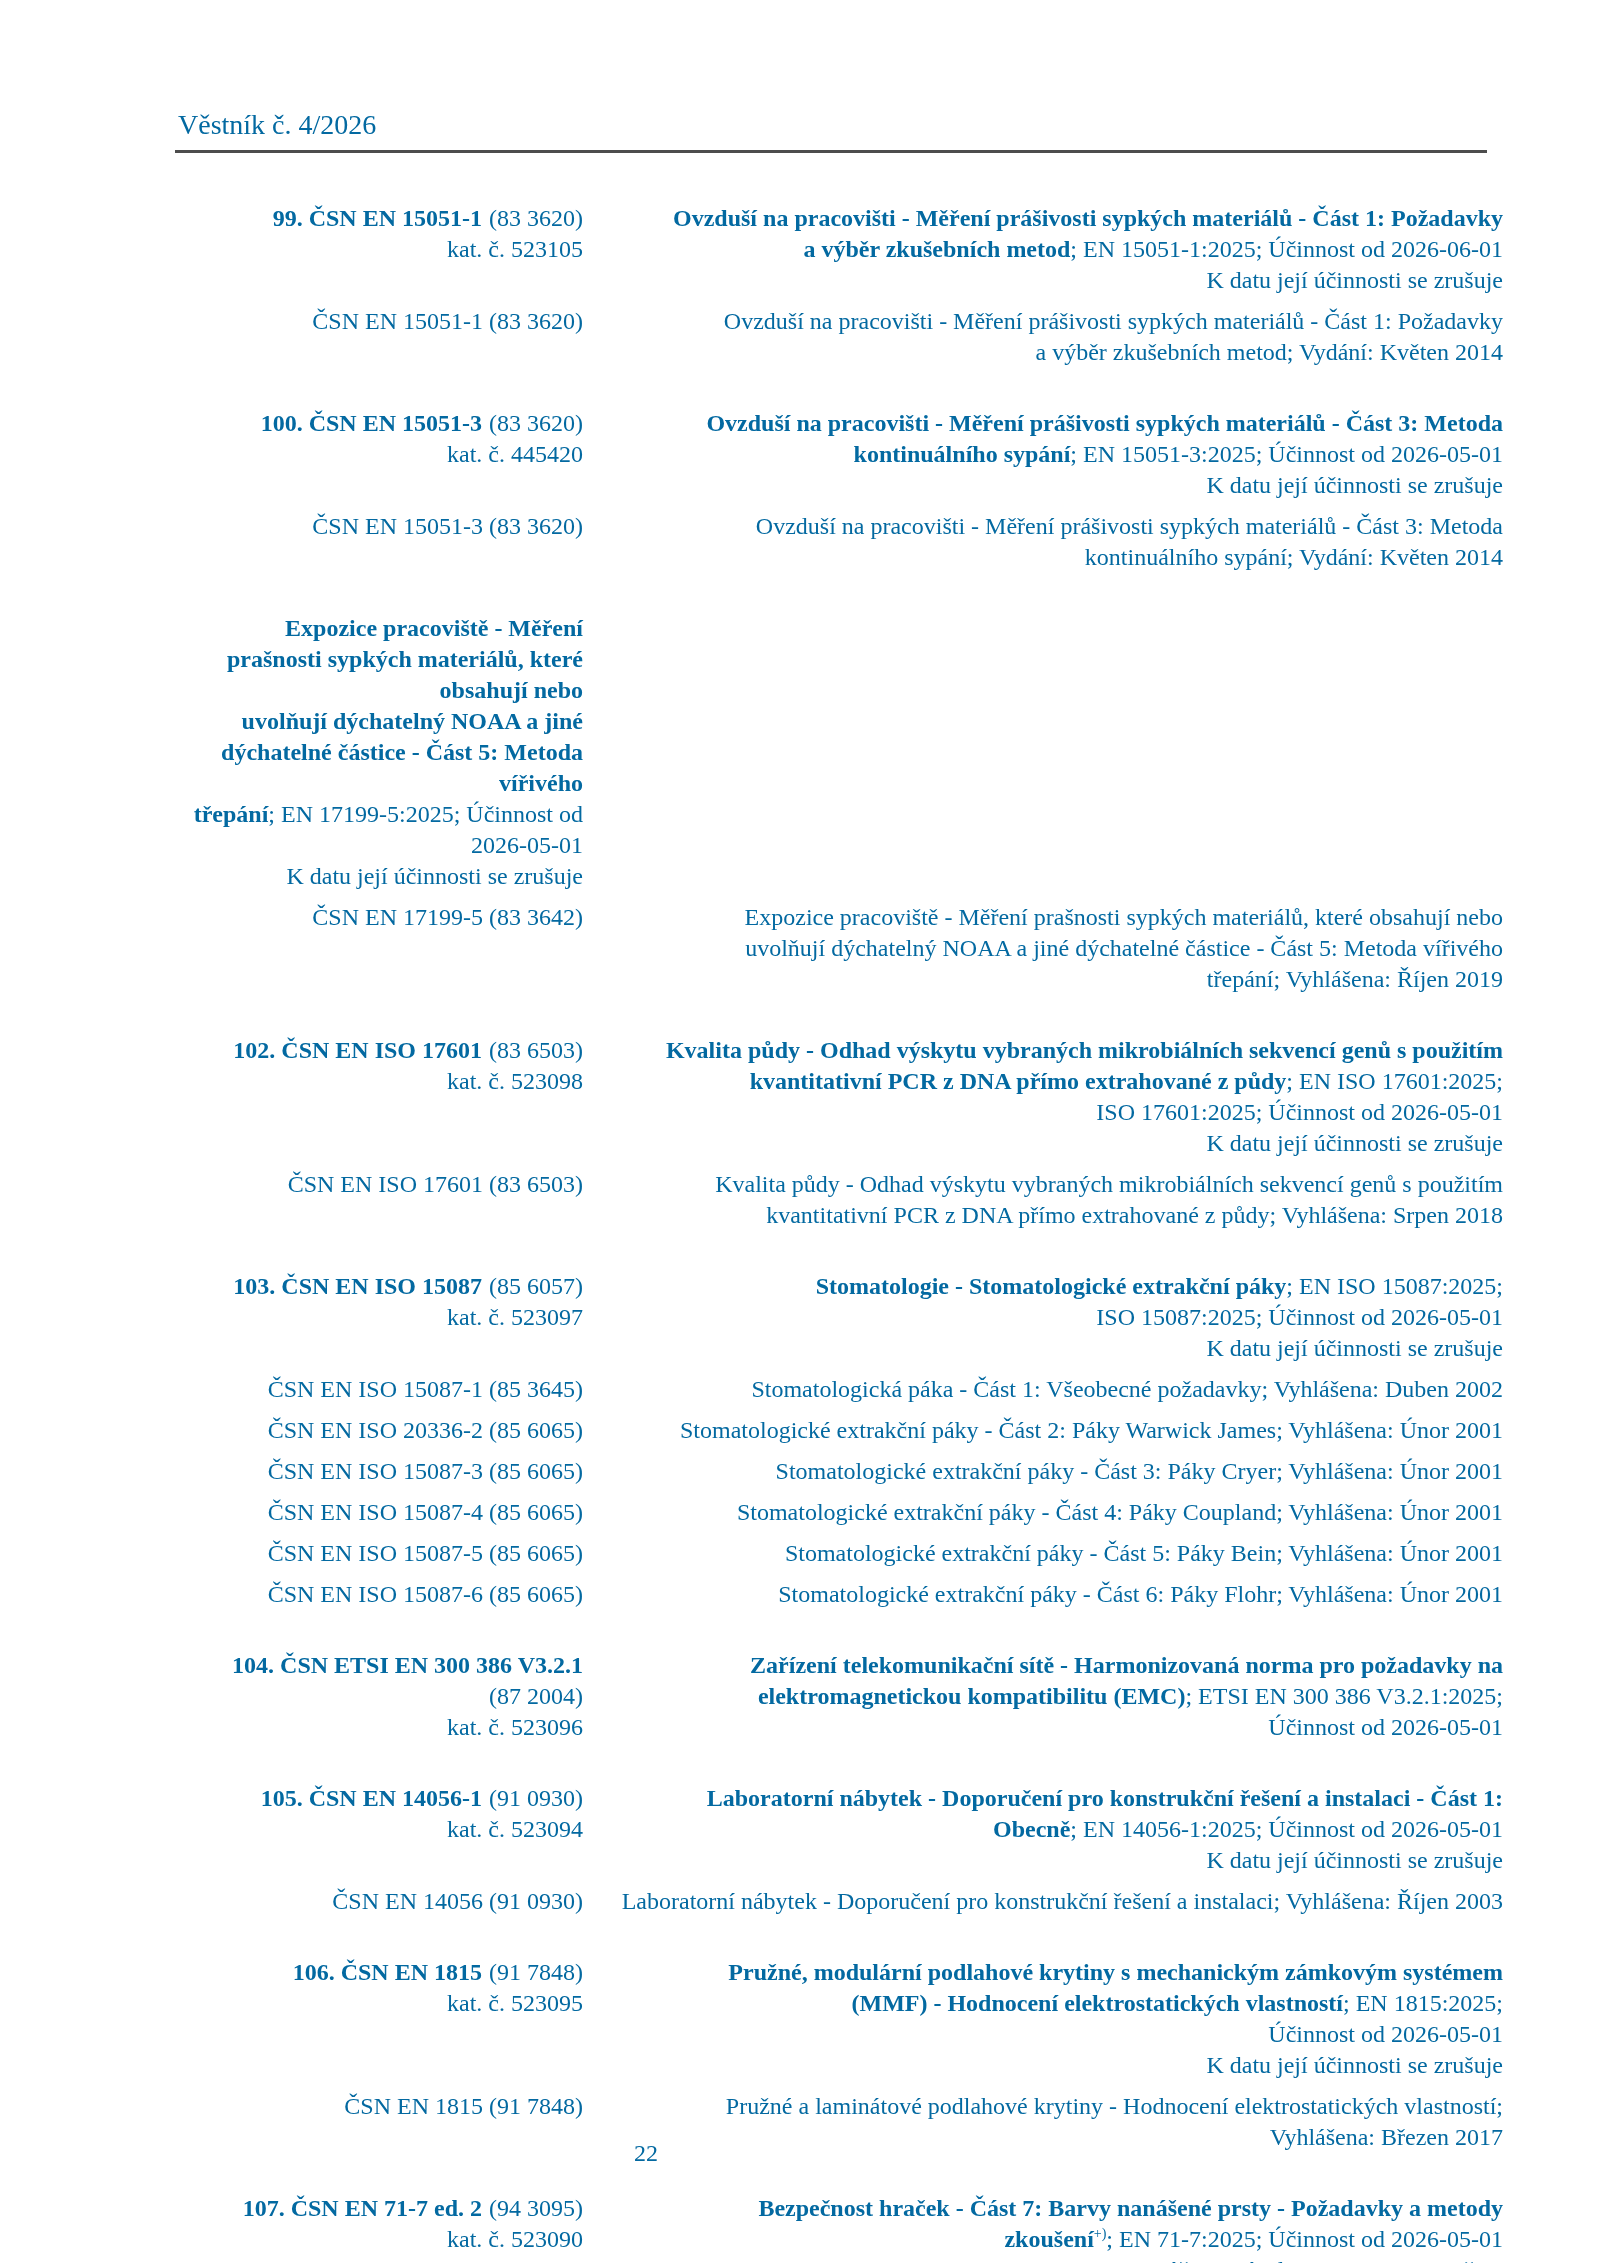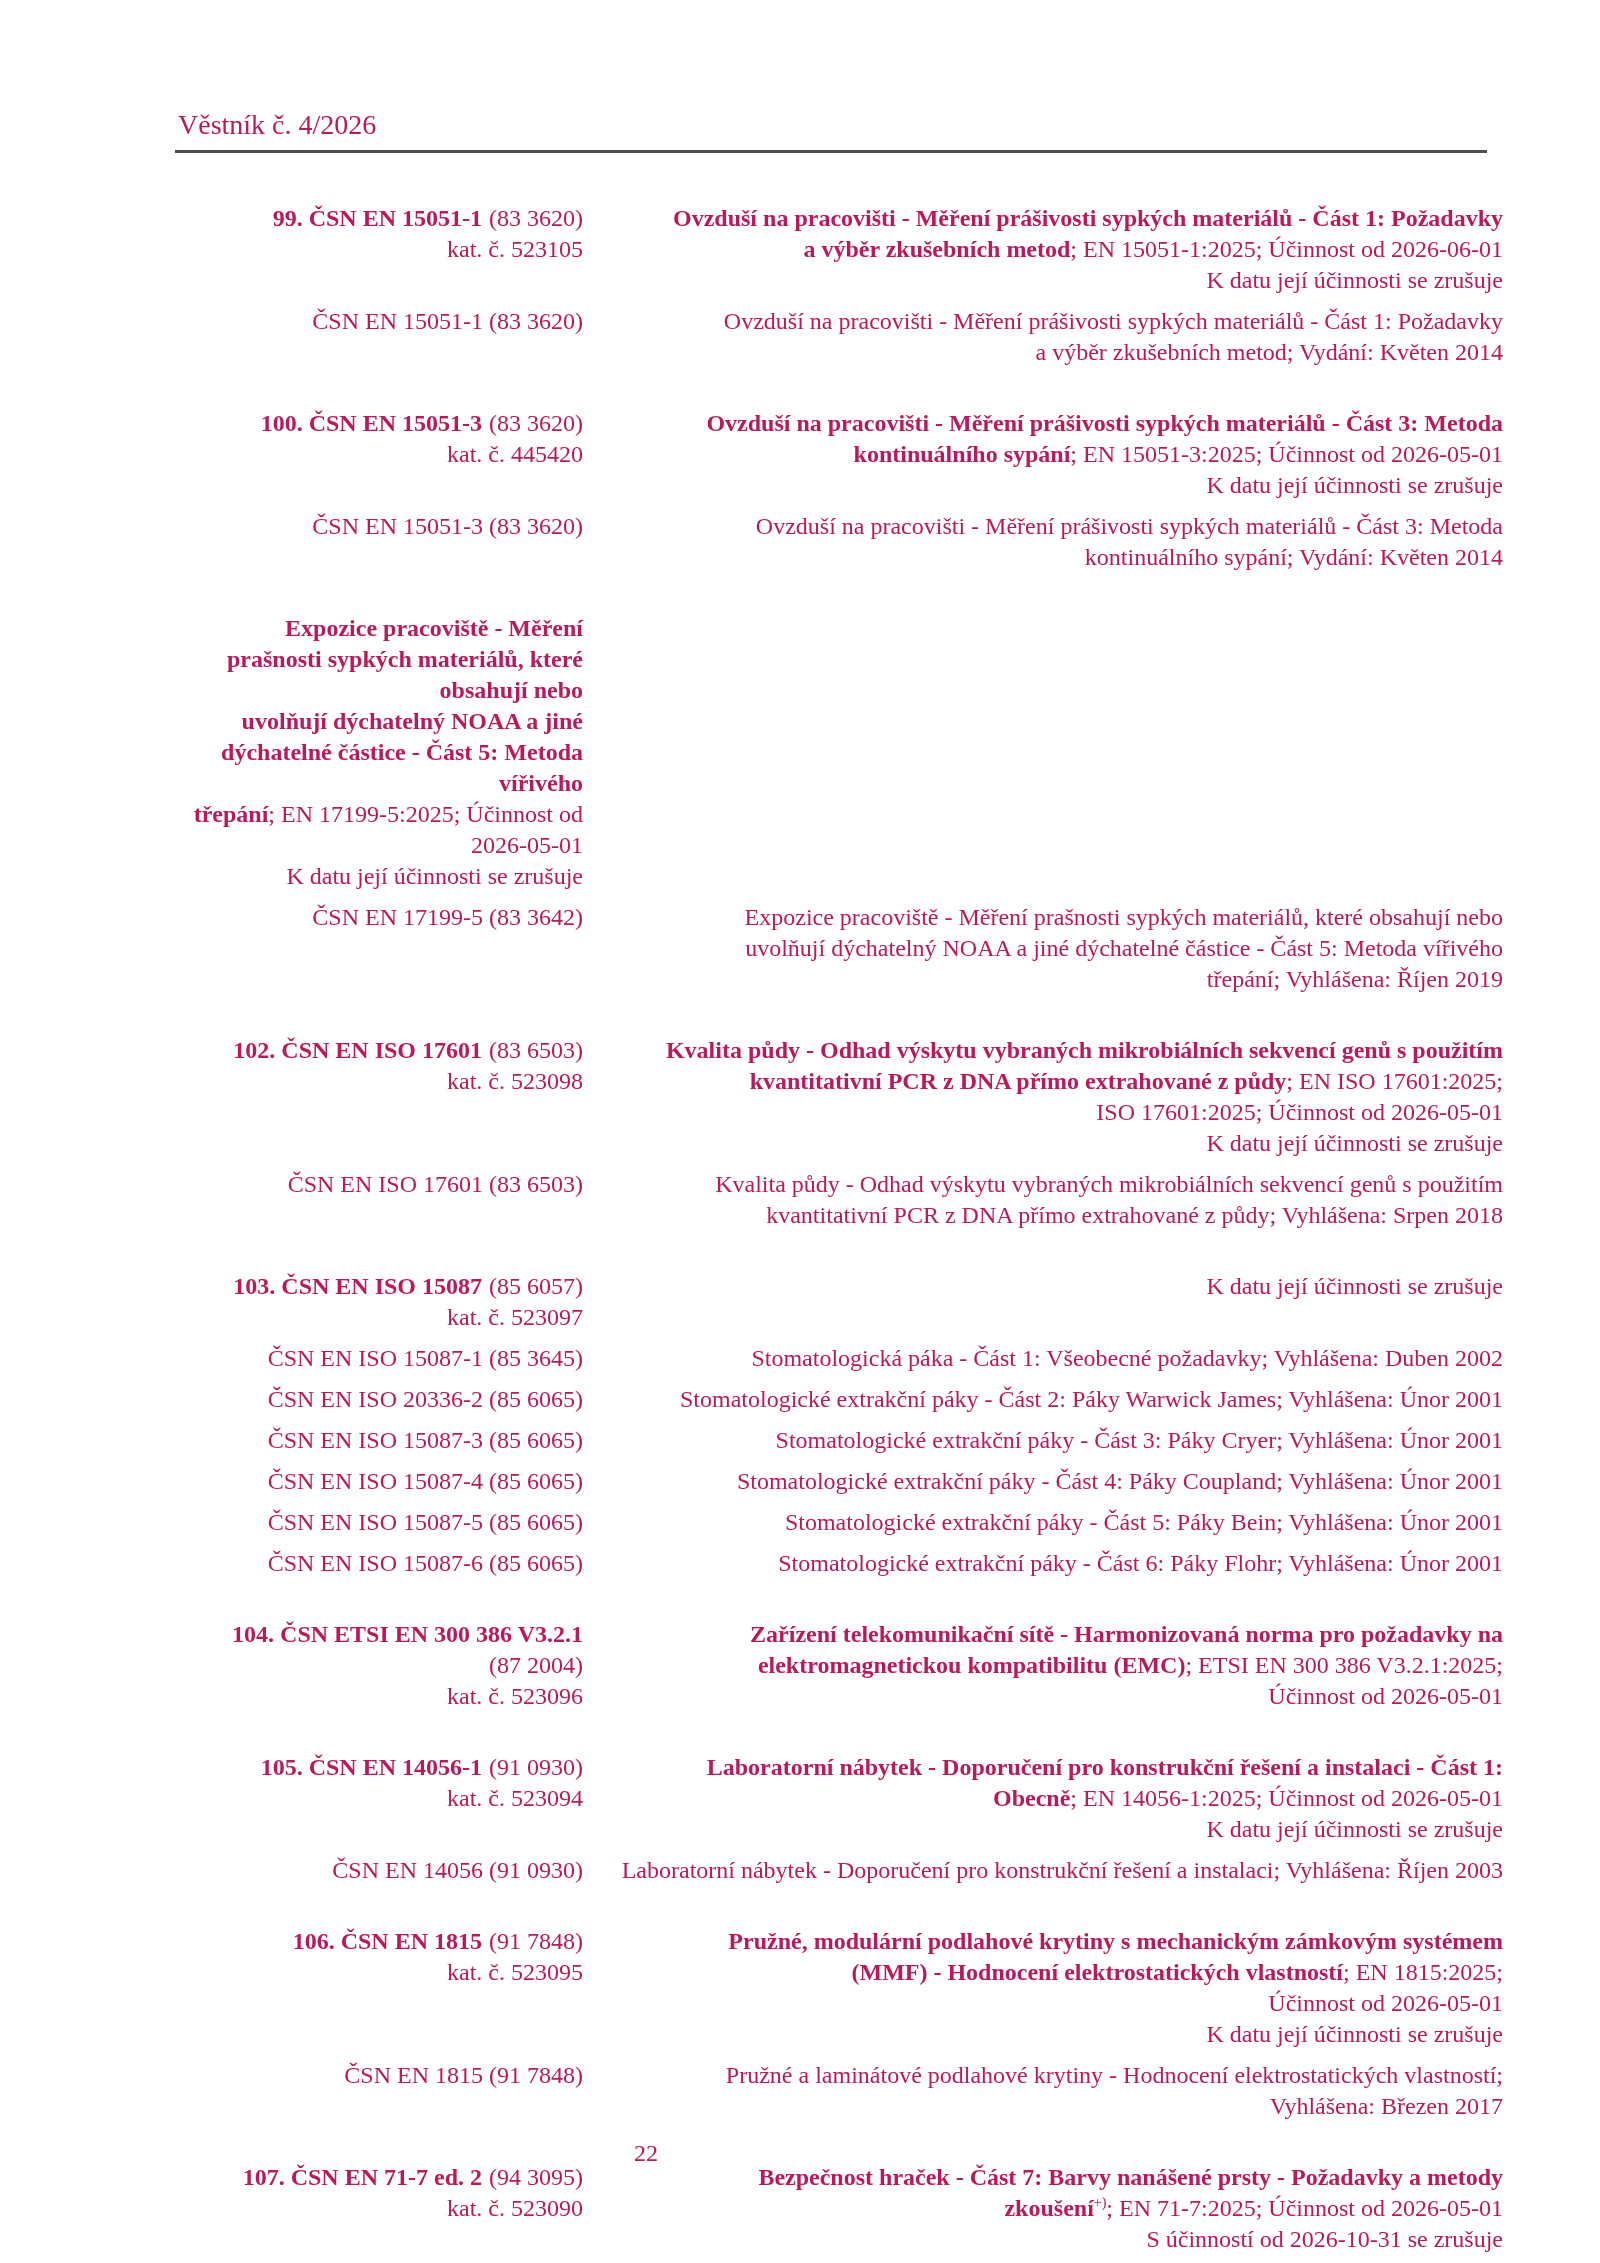--- a/index.html
+++ b/index.html
@@ -1,21 +1,21 @@
 <!DOCTYPE html>
 <html><head>
 <meta charset="utf-8">
 <style>
   html,body { margin:0; padding:0; background:#e8e8e8; }
   .page {
     position:relative;
     width:1600px; height:2263px;
     background:#ffffff;
     font-family:"Liberation Serif","DejaVu Serif",serif;
-    color:#be185d;
+    color:#0369a1;
     overflow:hidden;
   }
   .journal-header {
     position:absolute; left:178px; top:108px;
     font-size:28px; line-height:34px; white-space:nowrap;
   }
   .header-rule {
     position:absolute; left:175px; top:150px;
     width:1312px; height:3px; background:#4d4d4d;
   }
@@ -124,20 +124,22 @@
       </div>
     </section>
 
     <section class="entry">
       <div class="row">
         <div class="left">
           <p class="desig"><b>103. ČSN EN ISO 15087</b><span class="cc">(85 6057)</span></p>
           <p class="ind">kat. č. 523097</p>
         </div>
         <div class="right">
+          <p class="t"><b>Stomatologie - Stomatologické extrakční páky</b><span>; EN ISO 15087:2025;
+ISO 15087:2025; Účinnost od 2026-05-01</span></p>
           <p class="note">K datu její účinnosti se zrušuje</p>
         </div>
       </div>
       <div class="row sub">
         <div class="left ind">ČSN EN ISO 15087-1 (85 3645)</div>
         <div class="right t">Stomatologická páka - Část 1: Všeobecné požadavky; Vyhlášena: Duben 2002</div>
       </div>
       <div class="row sub">
         <div class="left ind">ČSN EN ISO 20336-2 (85 6065)</div>
         <div class="right t">Stomatologické extrakční páky - Část 2: Páky Warwick James; Vyhlášena: Únor 2001</div>

